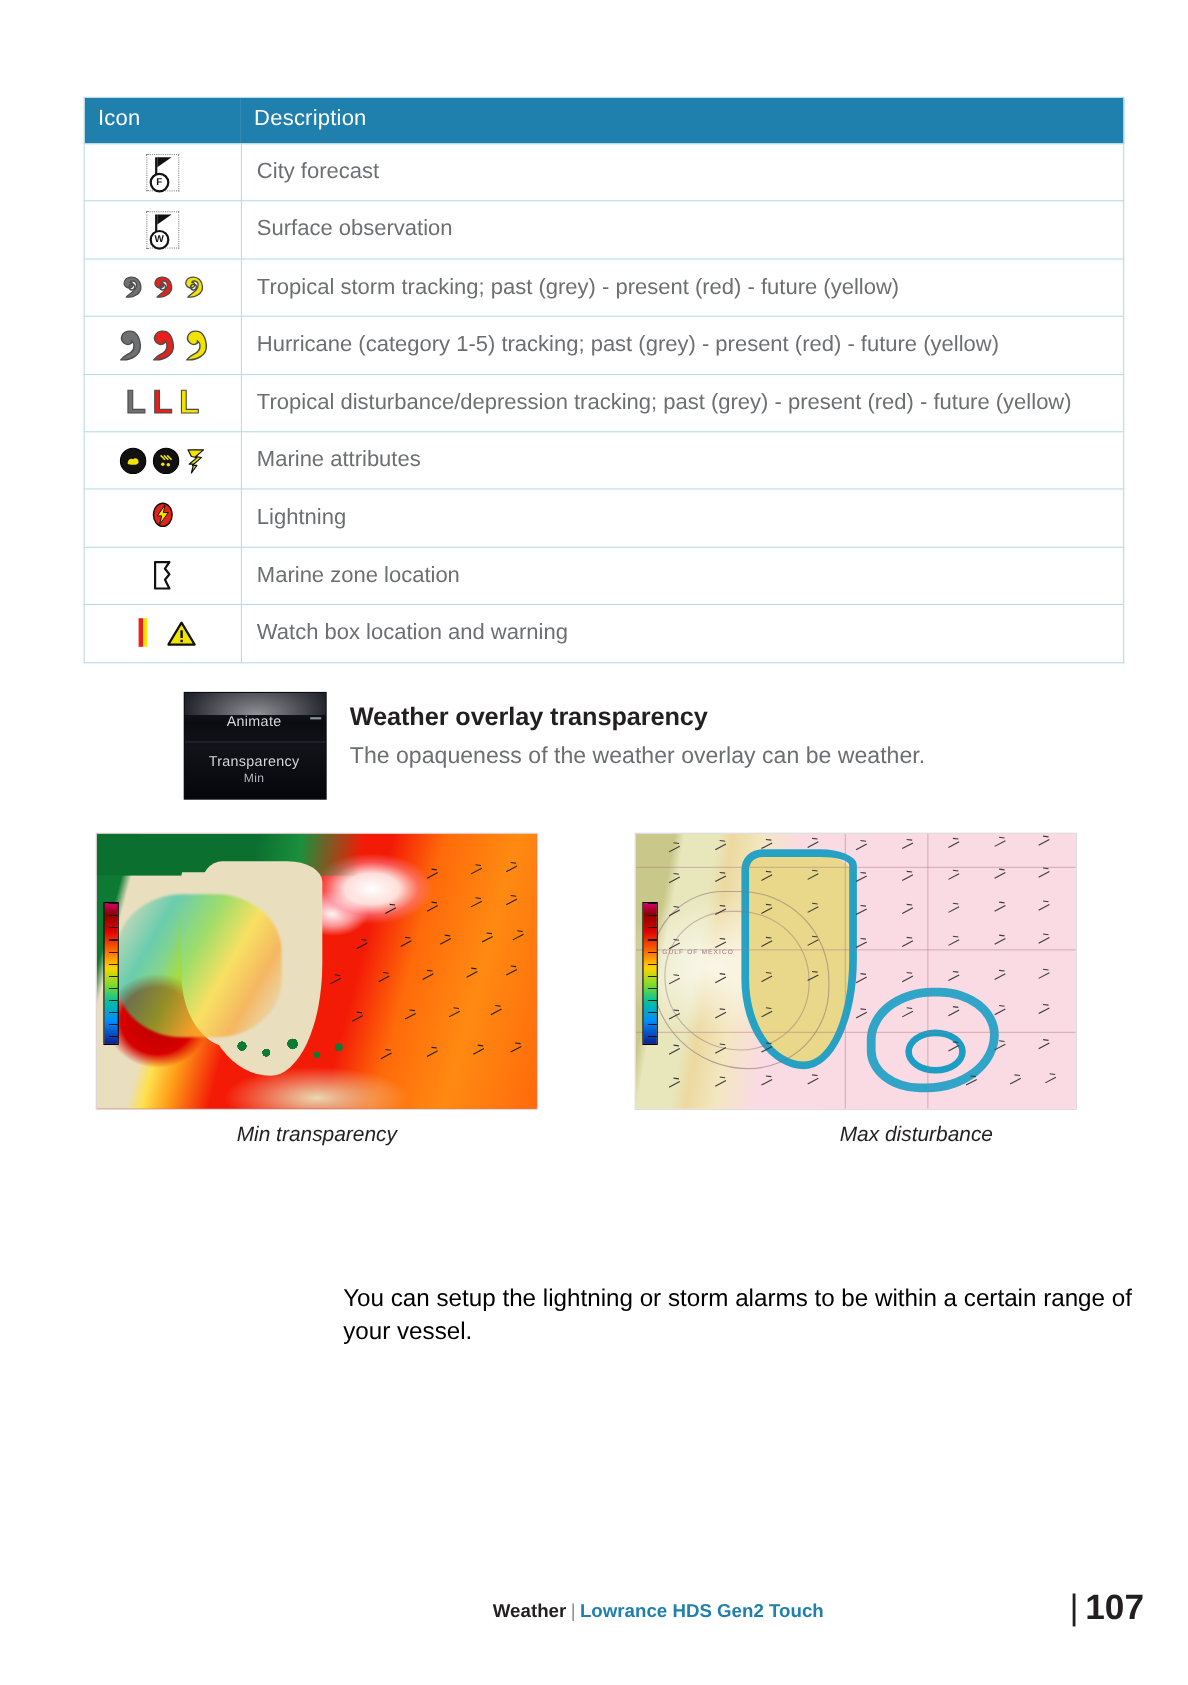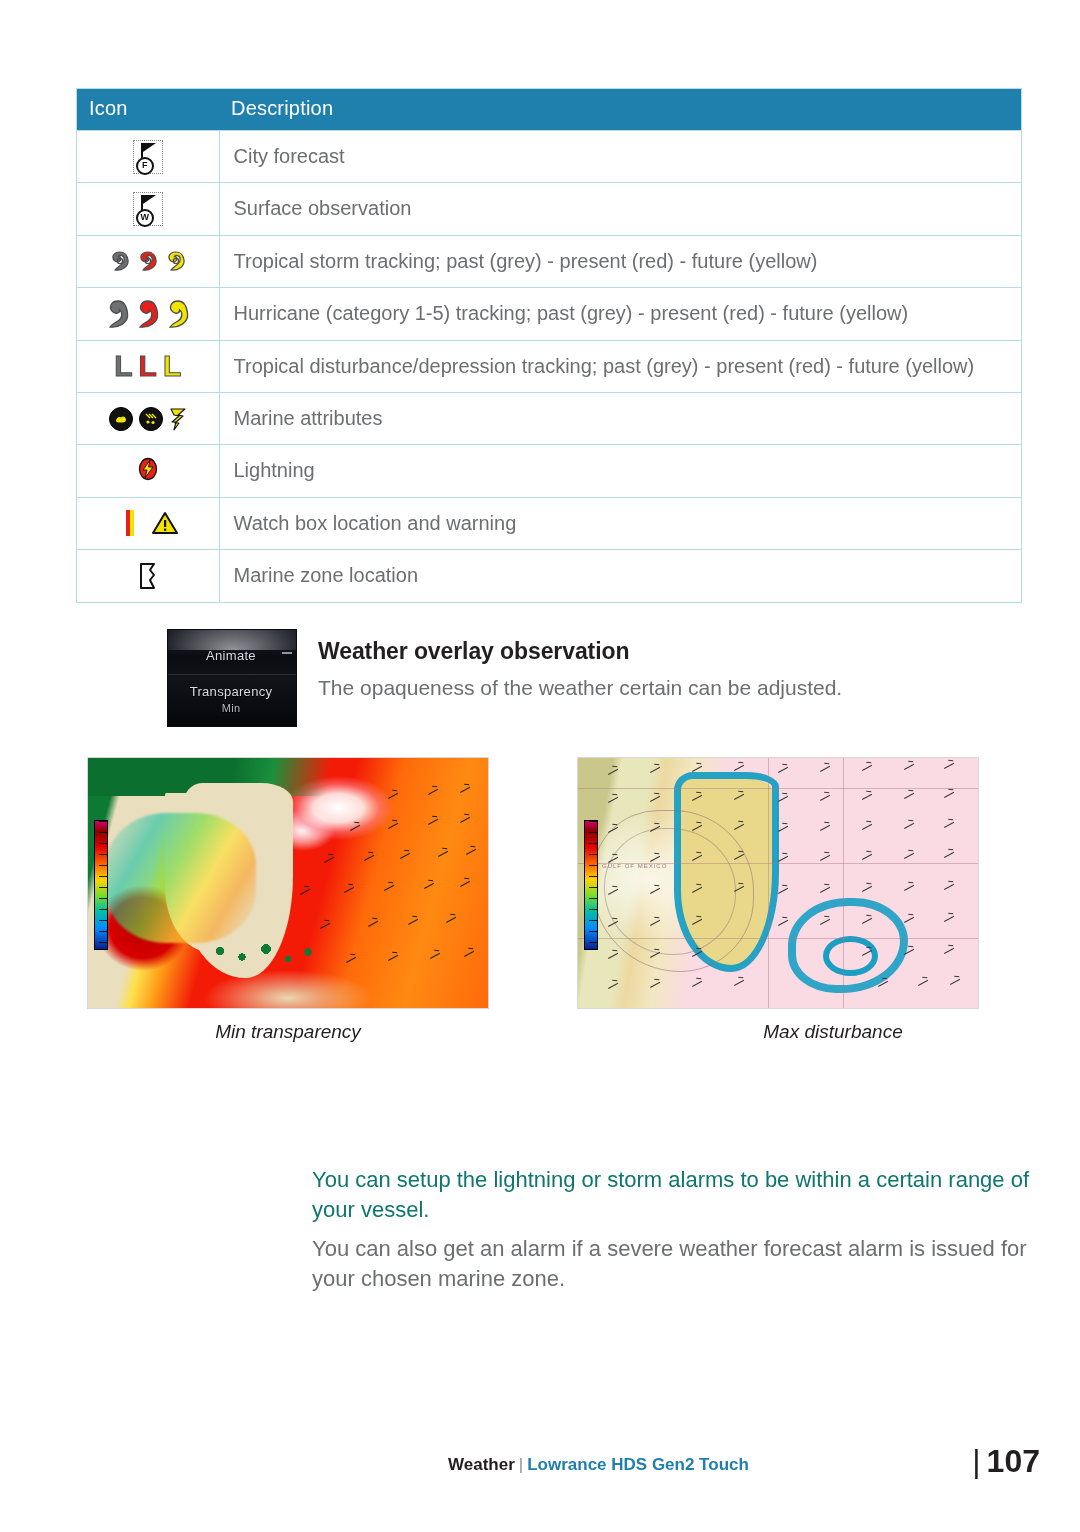--- a/index.html
+++ b/index.html
@@ -280,21 +280,21 @@
     background:repeating-linear-gradient(180deg, rgba(0,0,0,.85) 0 1px, rgba(0,0,0,0) 1px 11px);
   }
 
   
   .alarms-h{
     position:absolute;left:312px;top:1097px;
     font-size:38px;font-weight:700;color:#1f7fad;letter-spacing:-.3px;
   }
   .alarms-p1{
     position:absolute;left:312px;top:1143px;width:720px;
-    font-size:22px;color:#0f766e;line-height:1.36;
+    font-size:22px;color:#000000;line-height:1.36;
   }
   .alarms-p2{
     position:absolute;left:312px;top:1212px;width:730px;
     font-size:22px;color:#6d6e71;line-height:1.36;
   }
 
   
   .footer{position:absolute;left:0;top:1455px;width:1080px;}
   .footer .ftxt{
     position:absolute;left:448px;top:0;font-size:17px;font-weight:700;color:#231f20;
@@ -442,66 +442,66 @@
                 <path d="M13 3 L6 13 L10 13 L8 21 L16 10 L11.5 10 Z" fill="#f2e400" stroke="#111" stroke-width="0.9" stroke-linejoin="round"></path>
               </svg>
             </span>
           </div>
         </td>
         <td class="desc-cell">Lightning</td>
       </tr>
 
       <tr>
         <td class="icon-cell">
+          <div class="glyphrow">
+            <span class="zone">
+              <svg width="22" height="28" viewBox="0 0 22 28">
+                <path d="M4 2 L17 2 L13 8 L17 13 L13 18 L17 26 L4 26 Z" fill="#ffffff" stroke="#111" stroke-width="2" stroke-linejoin="round"></path>
+              </svg>
+            </span>
+          </div>
+        </td>
+        <td class="desc-cell">Marine zone location</td>
+      </tr>
+
+      <tr>
+        <td class="icon-cell">
           <div class="glyphrow" style="gap:10px">
             <span class="wbox">
               <span class="p"></span>
               <span class="p y"></span>
             </span>
             <span class="warn-tri">
               <svg width="26" height="24" viewBox="0 0 26 24">
                 <path d="M13 2 L25 22 L1 22 Z" fill="#f2e400" stroke="#111" stroke-width="2" stroke-linejoin="round"></path>
                 <rect x="12" y="9" width="2.2" height="7" fill="#111"></rect>
                 <rect x="12" y="17.6" width="2.2" height="2.2" fill="#111"></rect>
               </svg>
             </span>
           </div>
         </td>
         <td class="desc-cell">Watch box location and warning</td>
-      </tr>
-
-      <tr>
-        <td class="icon-cell">
-          <div class="glyphrow">
-            <span class="zone">
-              <svg width="22" height="28" viewBox="0 0 22 28">
-                <path d="M4 2 L17 2 L13 8 L17 13 L13 18 L17 26 L4 26 Z" fill="#ffffff" stroke="#111" stroke-width="2" stroke-linejoin="round"></path>
-              </svg>
-            </span>
-          </div>
-        </td>
-        <td class="desc-cell">Marine zone location</td>
       </tr>
 
     </tbody>
   </table>
 
   <div class="ov-sec">
 
     <div class="ov-panel">
       <div class="glow"></div>
       <div class="pbtn animate">Animate</div>
       <div class="arrow"></div>
       <div class="sep"></div>
       <div class="pbtn transp">Transparency</div>
       <div class="pbtn min">Min</div>
     </div>
 
-    <div class="ov-title">Weather overlay observation</div>
-    <div class="ov-body">The opaqueness of the weather certain can be adjusted.</div>
+    <div class="ov-title">Weather overlay transparency</div>
+    <div class="ov-body">The opaqueness of the weather overlay can be weather.</div>
   </div>
 
   <div class="fig left">
     <div class="frame">
       <div class="map-min">
         <div class="topgreen"></div>
         <div class="landmass"></div>
         <div class="coastband"></div>
         <div class="greenblobs"></div>
       </div>
@@ -625,21 +625,20 @@
           <span style="left:156px;top:227px"></span>
         <span style="left:300px;top:228px"></span>
           <span style="left:340px;top:227px"></span>
           <span style="left:372px;top:226px"></span>
       </div>
     </div>
     <div class="cap">Max disturbance</div>
   </div>
 
   <p class="alarms-p1">You can setup the lightning or storm alarms to be within a certain range of your vessel.</p>
-  <p class="alarms-p2">You can also get an alarm if a severe weather forecast alarm is issued for your chosen marine zone.</p>
 
   <div class="footer">
     <div class="ftxt">
       <span>Weather</span><span class="bar">|</span><span class="prod">Lowrance HDS Gen2 Touch</span>
     </div>
     <div class="pno">
       <span class="pbar">|</span><span>107</span>
     </div>
   </div>
 

